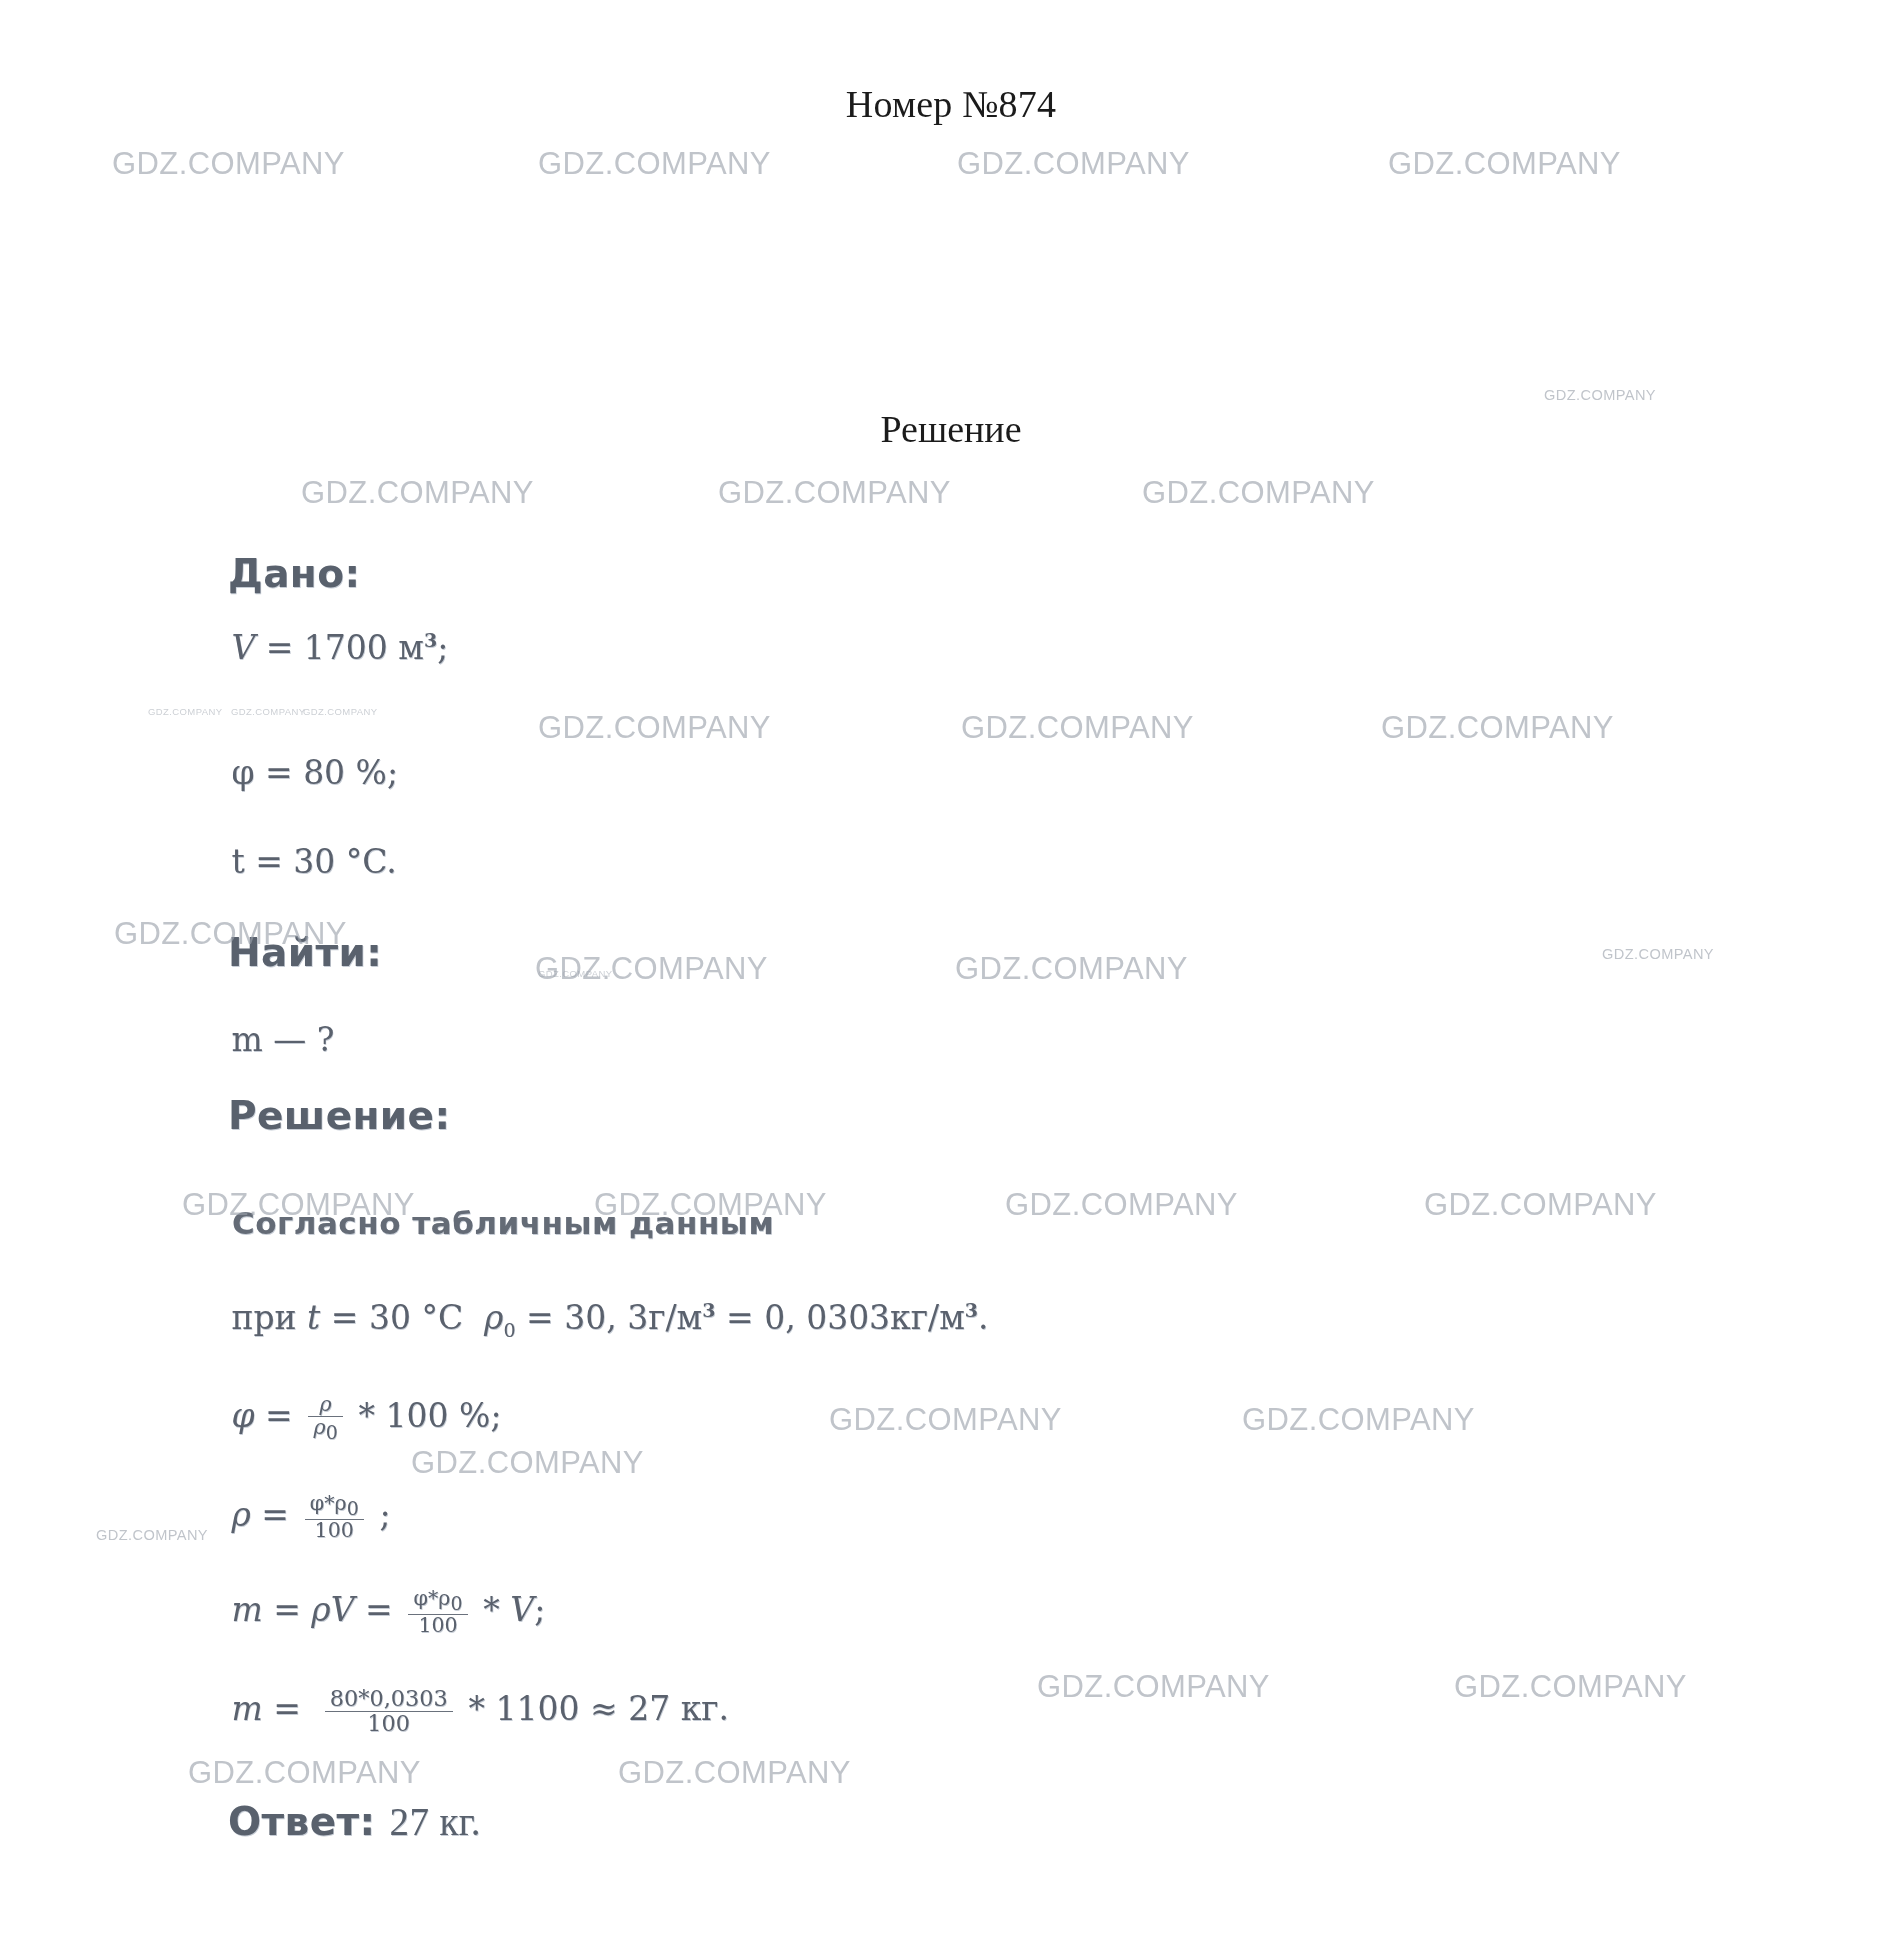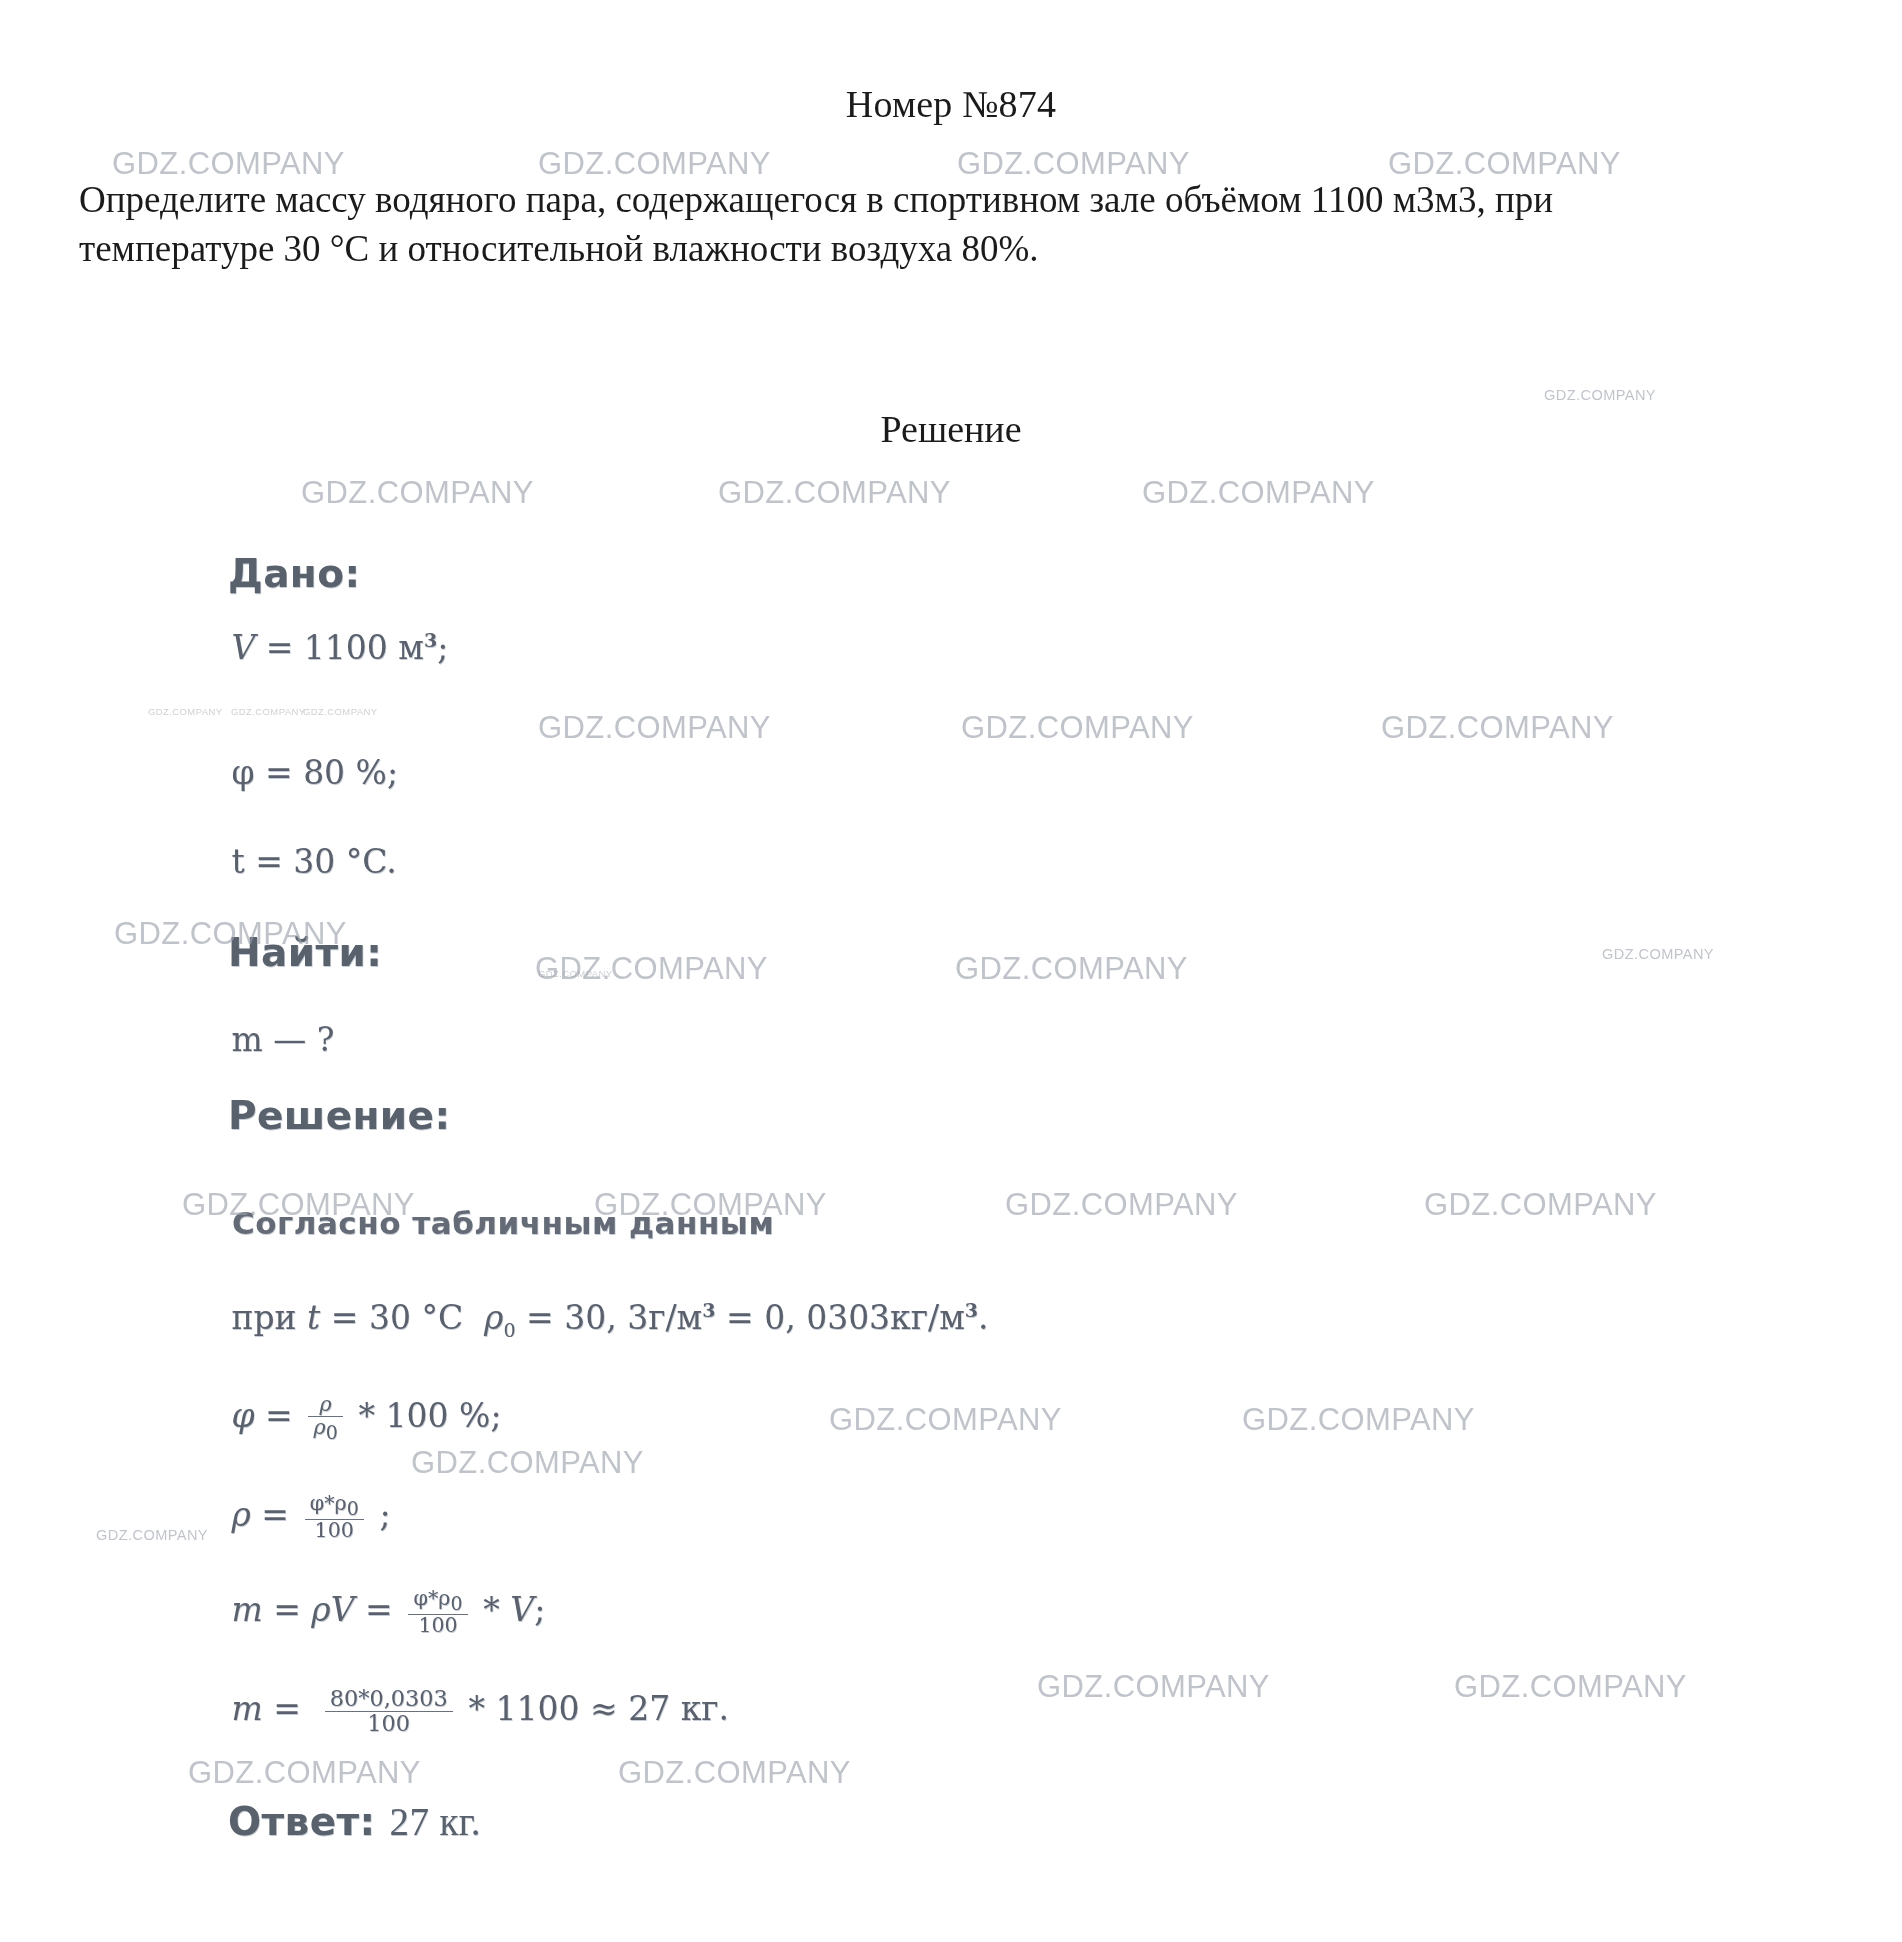--- a/index.html
+++ b/index.html
@@ -147,31 +147,30 @@
   .wm-s { font-size: 14.6px; }
   .wm-xs { font-size: 9.5px; opacity: 0.5; }
 </style>
 </head>
 <body>
 
 <div class="page">
 
   <div class="task-title">Номер №874</div>
 
-  <div class="task-body">Определите массу водяного пара, содержащегося в спортивном зале объёмом 1100 м3м3, при температуре 30 °C и относительной влажности воздуха 80%.</div>
 
   <div class="solution-heading">Решение</div>
 
   <div class="scan">
 
     <div class="scan-line lbl" style="left:0; top:0;">Дано:</div>
 
     <div class="scan-line eq" style="left:3.4px; top:77px;">
       <span class="var">V</span>
-      <span>= 1100 м</span><span class="sup">3</span>;
+      <span>= 1700 м</span><span class="sup">3</span>;
     </div>
 
     <div class="scan-line eq" style="left:3.4px; top:202px;">φ = 80 %;</div>
 
     <div class="scan-line eq" style="left:3.4px; top:291px;">t = 30 °C.</div>
 
     <div class="scan-line lbl" style="left:0; top:379px;text-align:right;">Найти:</div>
 
     <div class="scan-line eq" style="left:3.4px; top:469px;">m — ?</div>
 

